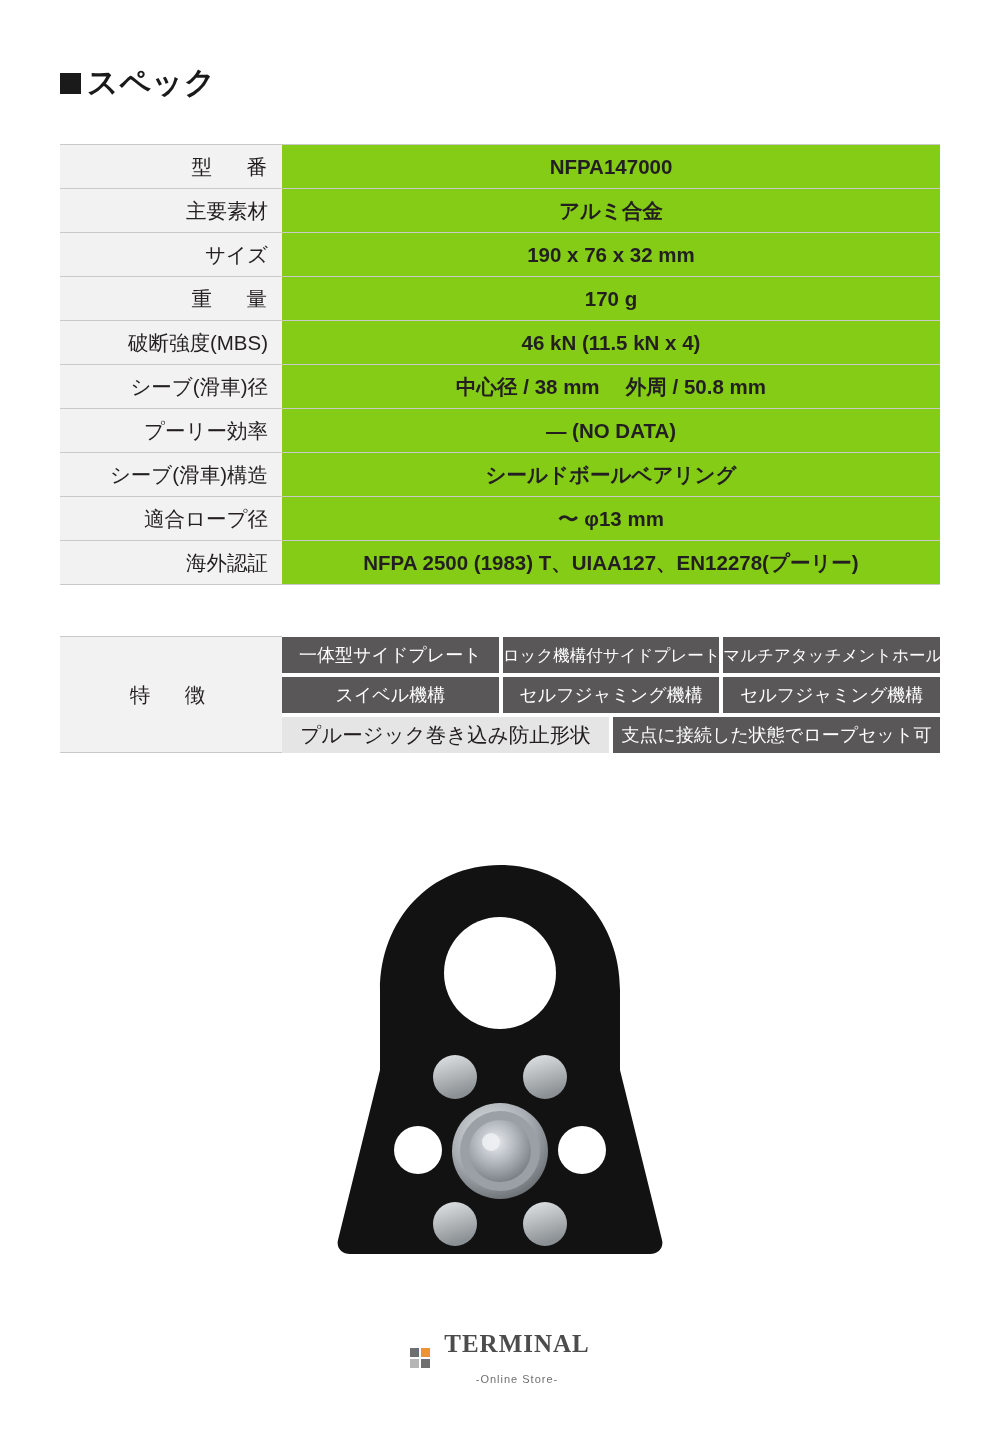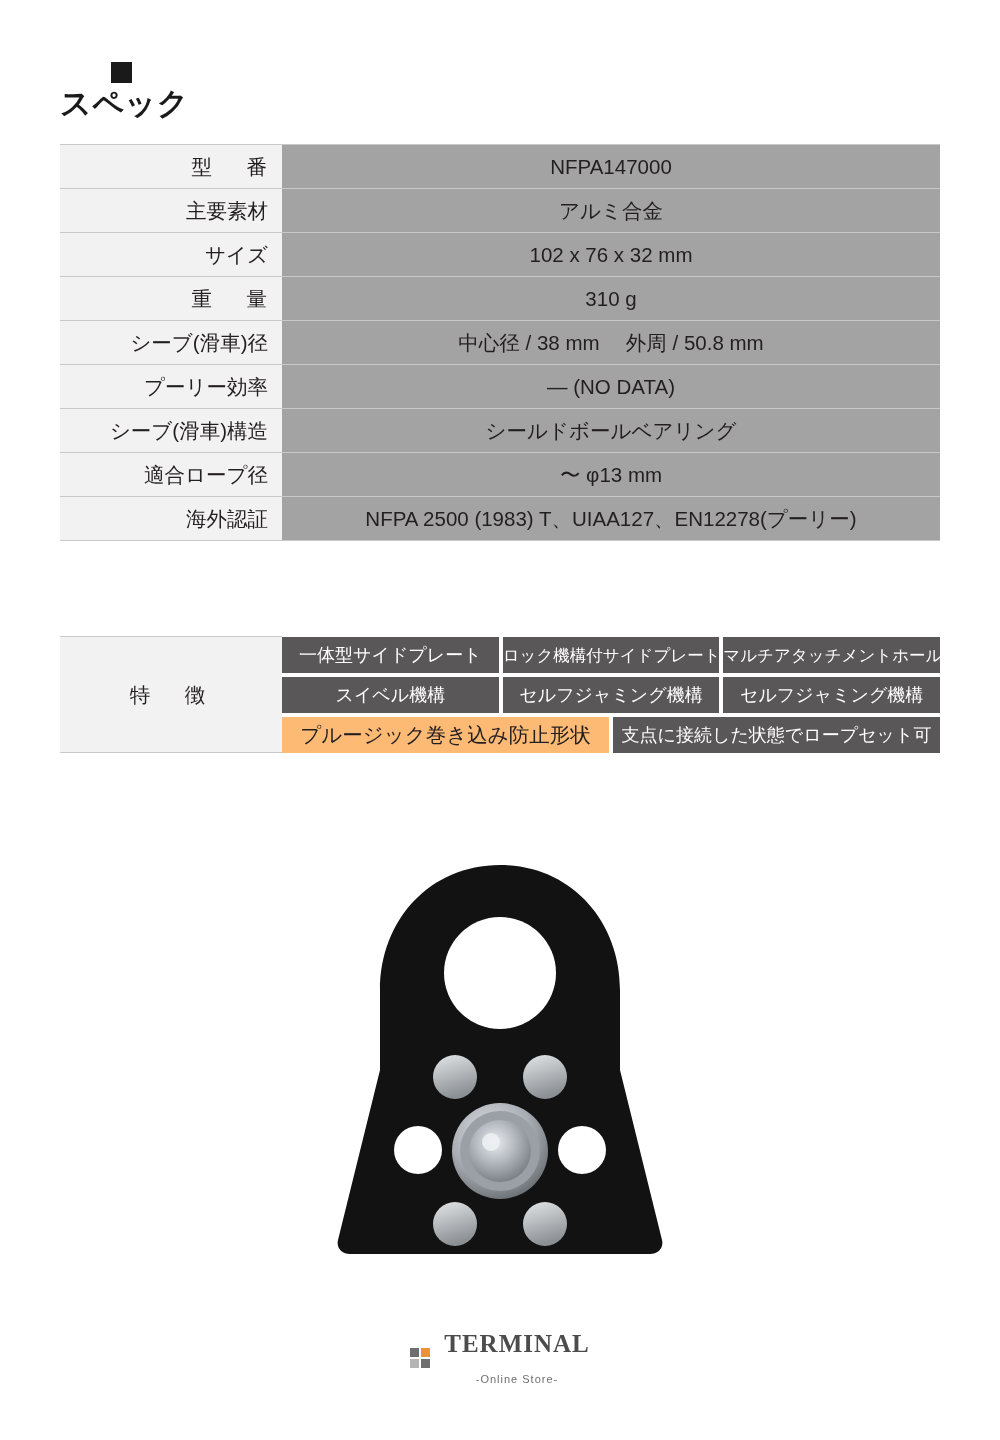--- a/index.html
+++ b/index.html
@@ -26,21 +26,20 @@
   .heading {
     position: absolute;
     left: 60px;
     top: 62px;
     font-size: 31px;
     font-weight: bold;
     letter-spacing: 0.5px;
     color: #1a1a1a;
     display: flex;
     align-items: center;
-    flex-direction: column;
   }
   .heading .sq {
     display: inline-block;
     width: 21px;
     height: 21px;
     background: #1a1a1a;
     margin-right: 6px;
   }
 
   
@@ -65,21 +64,22 @@
   .spec-table td.label {
     width: 222px;
     background: #f2f2f2;
     text-align: right;
     padding-right: 14px;
     box-sizing: border-box;
     white-space: nowrap;
   }
   .spec-table td.value {
     text-align: center;
-    background: #a3a3a3;
+    background: #84cc16;
+    font-weight: bold;
   }
   .spec-table td.label.wide-sp {
     letter-spacing: 7px;
     padding-right: 8px;
   }
 
   
   .feat-wrap {
     position: absolute;
     left: 60px;
@@ -124,21 +124,21 @@
     height: 36px;
     line-height: 36px;
     flex: 1 1 0;
     white-space: nowrap;
     overflow: hidden;
   }
   .chip.small {
     font-size: 16.5px;
   }
   .chip.highlight {
-    background: #fdba74;
+    background: #e5e5e5;
     color: #231f20;
     font-size: 20.5px;
   }
   .chip.wide {
     flex: 1.1 1 0;
   }
 
   
   .product {
     position: absolute;
@@ -210,25 +210,29 @@
       <tr>
         <td class="label wide-sp">型　番</td>
         <td class="value">NFPA147000</td>
       </tr>
       <tr>
         <td class="label">主要素材</td>
         <td class="value">アルミ合金</td>
       </tr>
       <tr>
         <td class="label">サイズ</td>
-        <td class="value">102 x 76 x 32 mm</td>
+        <td class="value">190 x 76 x 32 mm</td>
       </tr>
       <tr>
         <td class="label wide-sp">重　量</td>
-        <td class="value">310 g</td>
+        <td class="value">170 g</td>
+      </tr>
+      <tr>
+        <td class="label">破断強度(MBS)</td>
+        <td class="value">46 kN (11.5 kN x 4)</td>
       </tr>
       <tr>
         <td class="label">シーブ(滑車)径</td>
         <td class="value">中心径 / 38 mm　 外周 / 50.8 mm</td>
       </tr>
       <tr>
         <td class="label">プーリー効率</td>
         <td class="value">― (NO DATA)</td>
       </tr>
       <tr>

